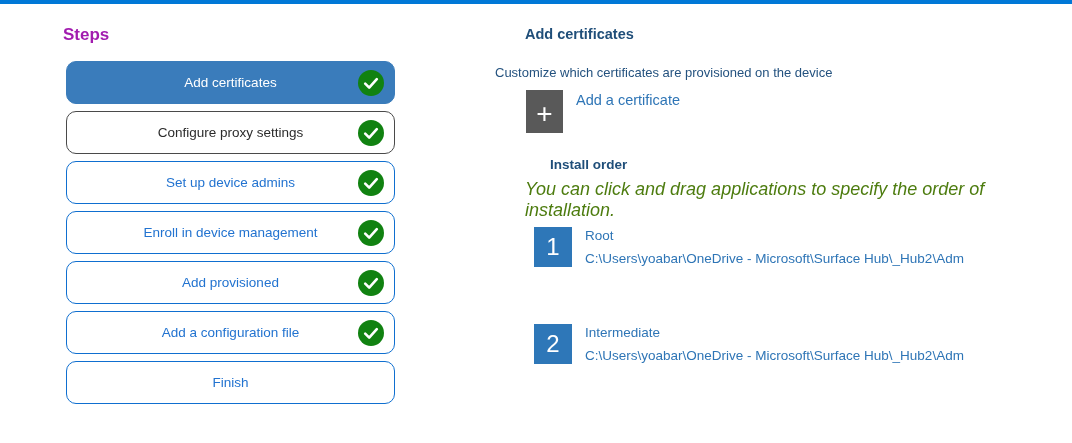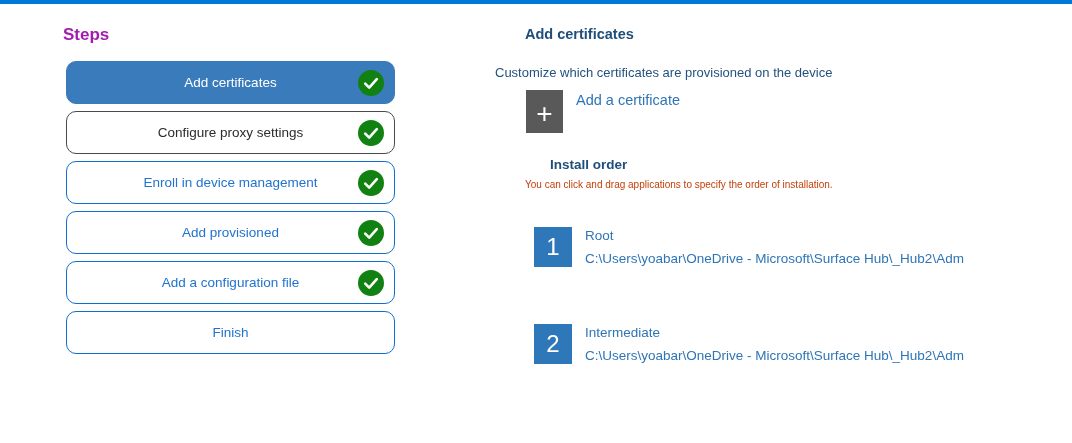--- a/index.html
+++ b/index.html
@@ -55,21 +55,21 @@
   .add-cert-label {
     position: absolute; left: 576px; top: 92px;
     font-size: 14.5px; color: #2e75b6;
   }
   .install-title {
     position: absolute; left: 550px; top: 157px;
     font-size: 13.5px; font-weight: bold; color: #1f4e79;
   }
   .install-desc {
     position: absolute; left: 525px; top: 179px;
-    font-size: 10px; color: #c2410c;
+    font-size: 18px; color: #4d7c0f; font-style: italic;
   }
   .order-item { position: absolute; left: 534px; width: 530px; height: 40px; cursor: move; }
   .order-item.item-0 { top: 227px; }
   .order-item.item-1 { top: 324px; }
   .order-num {
     position: absolute; left: 0; top: 0; width: 38px; height: 40px;
     background: #2e77b8; color: #ffffff; font-size: 24px;
     display: flex; align-items: center; justify-content: center;
   }
   .order-name {
@@ -99,20 +99,27 @@
   </div>
 
   <div class="step-btn visited">
     <span class="step-label">Configure proxy settings</span>
     <svg class="check-badge" viewBox="0 0 26 26">
       <circle cx="13" cy="13" r="13" fill="#118211"></circle>
       <path d="M7.2 13.6l4 4 7.6-8.4" stroke="#ffffff" stroke-width="2.6" fill="none" stroke-linecap="round" stroke-linejoin="round"></path>
     </svg>
   </div>
 
+  <div class="step-btn normal">
+    <span class="step-label">Set up device admins</span>
+    <svg class="check-badge" viewBox="0 0 26 26">
+      <circle cx="13" cy="13" r="13" fill="#118211"></circle>
+      <path d="M7.2 13.6l4 4 7.6-8.4" stroke="#ffffff" stroke-width="2.6" fill="none" stroke-linecap="round" stroke-linejoin="round"></path>
+    </svg>
+  </div>
 
   <div class="step-btn normal">
     <span class="step-label">Enroll in device management</span>
     <svg class="check-badge" viewBox="0 0 26 26">
       <circle cx="13" cy="13" r="13" fill="#118211"></circle>
       <path d="M7.2 13.6l4 4 7.6-8.4" stroke="#ffffff" stroke-width="2.6" fill="none" stroke-linecap="round" stroke-linejoin="round"></path>
     </svg>
   </div>
 
   <div class="step-btn normal">

